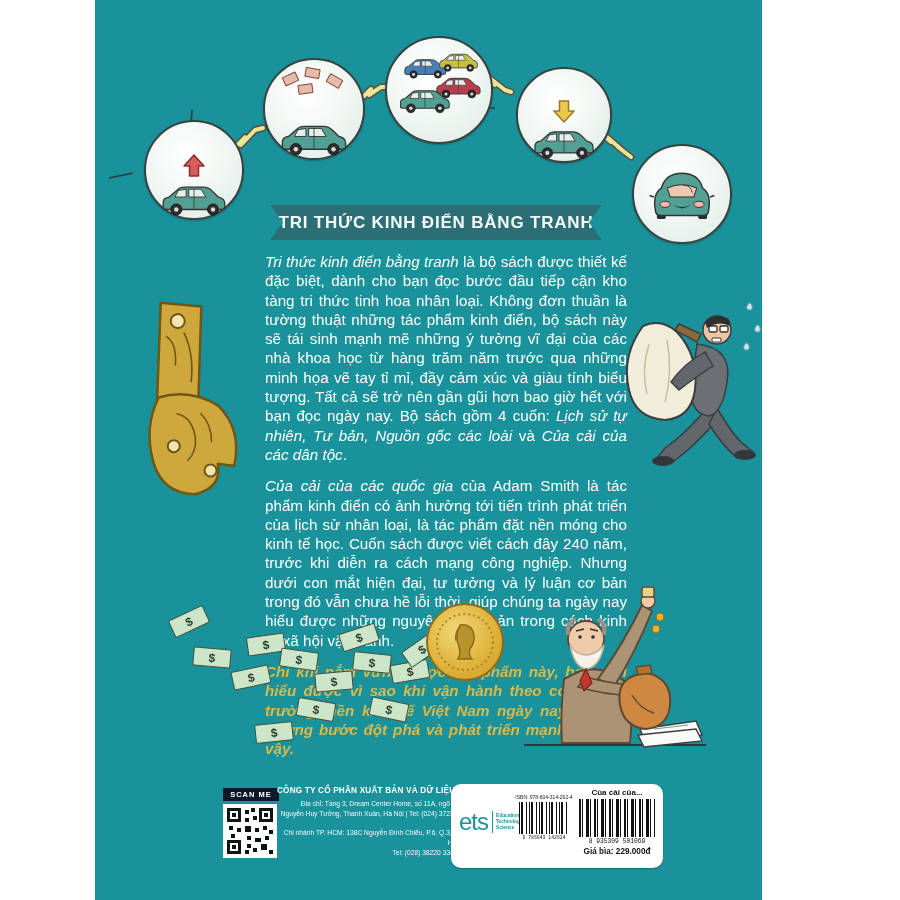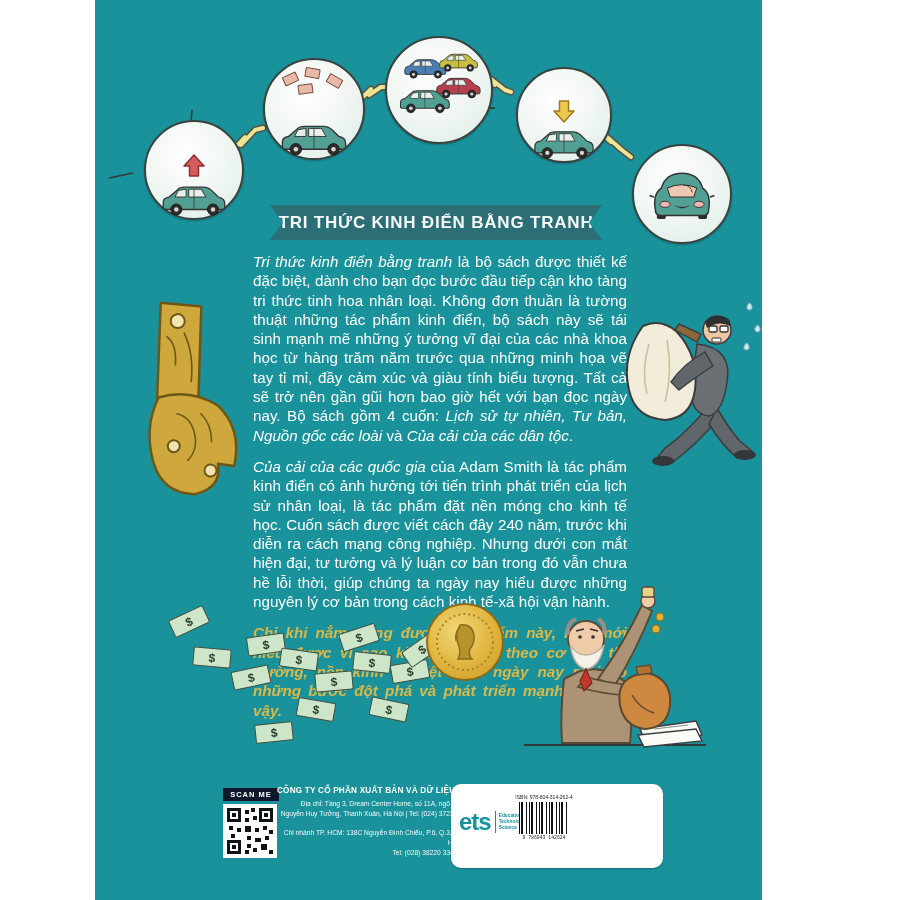--- a/index.html
+++ b/index.html
@@ -34,21 +34,21 @@
   .mini-bill{position:absolute;width:13px;height:8px;background:#E9B9A9;border:1px solid #7A4A3A;border-radius:1px;}
 
   
   .ribbon{position:absolute;left:175px;top:205px;width:332px;height:35px;background:var(--ribbon);
     clip-path:polygon(0 0,100% 0,calc(100% - 13px) 50%,100% 100%,0 100%,13px 50%);
     display:flex;align-items:center;justify-content:center;}
   .ribbon span{color:#F4F9F8;font-size:17px;font-weight:bold;letter-spacing:.8px;}
 
   
   .desc{position:absolute;left:158px;top:252px;width:374px;color:#FFFFFF;font-size:15.2px;line-height:19.3px;text-align:justify;}
-  .desc p{margin:0 0 12px 0;}
+  .desc p{margin:0 0 12px 12px;}
   .it{font-style:italic;}
   .hl{color:var(--gold);font-style:italic;font-weight:bold;}
 
   
   .artifact{position:absolute;left:18px;top:295px;width:140px;height:210px;}
   .sackman{position:absolute;left:518px;top:286px;width:152px;height:188px;}
   .smith{position:absolute;left:425px;top:583px;width:190px;height:198px;}
   .coin{position:absolute;left:331px;top:603px;width:74px;height:74px;border-radius:50%;
     background:radial-gradient(circle at 40% 35%, #F2D878 0%, #E0B33C 55%, #C89A28 100%);
     border:2px solid #8A6A1A;display:flex;align-items:center;justify-content:center;}
@@ -57,21 +57,21 @@
 
   
   .scanme{position:absolute;left:128px;top:788px;width:56px;height:13px;background:#0f172a;color:#fff;
     font-size:7.5px;font-weight:bold;letter-spacing:1px;display:flex;align-items:center;justify-content:center;}
   .qr{position:absolute;left:128px;top:804px;width:54px;height:54px;background:#fff;padding:2px;box-sizing:border-box;}
   .pub{position:absolute;left:182px;top:786px;width:186px;color:#FFFFFF;}
   .pub .name{font-size:8.2px;font-weight:bold;letter-spacing:.2px;text-align:center;margin-bottom:4px;white-space:nowrap;}
   .pub .addr{font-size:6.7px;line-height:9.8px;text-align:right;opacity:.95;}
   .card{position:absolute;left:356px;top:784px;width:212px;height:84px;background:#ffffff;border-radius:10px;box-shadow:0 1px 2px rgba(0,0,0,.25);}
   .ets{position:absolute;left:8px;top:26px;display:flex;align-items:center;}
-  .ets .word{color:#17929C;font-size:24px;font-weight:bold;line-height:24px;letter-spacing:-1px;}
+  .ets .word{color:#17929C;font-size:24px;font-weight:normal;line-height:24px;letter-spacing:-1px;}
   .ets .div{width:1px;height:22px;background:#17929C;margin:0 3px 0 4px;}
   .ets .tag{color:#17929C;font-size:4.8px;line-height:6px;font-weight:bold;}
   .bc-small{position:absolute;left:64px;top:10px;width:58px;text-align:center;}
   .bc-small .isbn{font-size:5px;color:#222;margin-bottom:2px;white-space:nowrap;}
   .bc-small .bars{height:32px;margin:0 4px;background:repeating-linear-gradient(90deg,#111 0 1px,#fff 1px 2px,#111 2px 4px,#fff 4px 7px,#111 7px 8px,#fff 8px 10px);}
   .bc-small .digits{font-family:"Liberation Mono",monospace;font-size:4.8px;color:#222;margin-top:1px;white-space:nowrap;}
   .bc-big{position:absolute;left:126px;top:4px;width:80px;text-align:center;}
   .bc-big .title{font-size:8px;font-weight:bold;color:#111;margin-bottom:2px;white-space:nowrap;}
   .bc-big .bars{height:38px;margin:0 2px;background:repeating-linear-gradient(90deg,#111 0 2px,#fff 2px 3px,#111 3px 4px,#fff 4px 7px,#111 7px 10px,#fff 10px 11px,#111 11px 12px,#fff 12px 15px);}
   .bc-big .digits{font-family:"Liberation Mono",monospace;font-size:6.3px;color:#111;margin-top:1px;white-space:nowrap;}
@@ -353,16 +353,22 @@
           <span style="display:block">Education</span>
           <span style="display:block">Technology</span>
           <span style="display:block">Science</span>
         </span>
       </div>
       <div class="bc-small">
         <div class="isbn">ISBN: 978-604-314-262-4</div>
         <div class="bars"></div>
         <div class="digits">9 786043 142624</div>
       </div>
+      <div class="bc-big">
+        <div class="title">Của cải của...</div>
+        <div class="bars"></div>
+        <div class="digits">8 935309 501069</div>
+        <div class="price">Giá bìa: 229.000đ</div>
+      </div>
     </div>
 
   </div>
 </div>
 
 </body></html>

